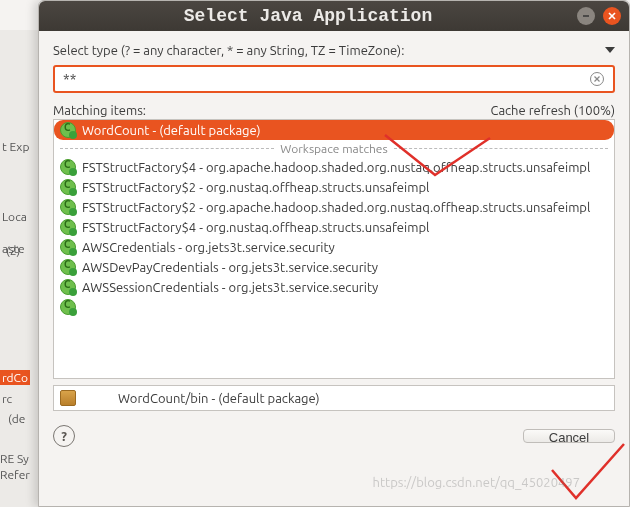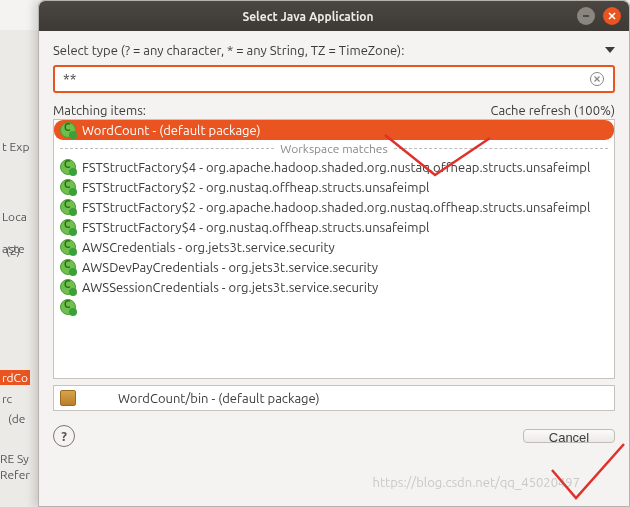--- a/index.html
+++ b/index.html
@@ -1,21 +1,21 @@
 <!DOCTYPE html>
 <html><head>
 <meta charset="utf-8">
 <style>
   * { box-sizing: border-box; margin: 0; padding: 0; }
   html, body { width: 630px; height: 507px; font-family: "Ubuntu", "DejaVu Sans", sans-serif; font-size: 13px; color: #3c3c3c; background: #f5f3f1; overflow: hidden; }
   .bg-strip { position: absolute; left: 0; top: 30px; width: 40px; height: 477px; background: #eceae7; border-right: 1px solid #d6d3cf; }
   .bg-text { position: absolute; font-size: 12px; color: #555; }
   .dialog { position: absolute; left: 38px; top: 0; width: 592px; height: 507px; background: #f5f3f1; border: 1px solid #b6b3af; border-radius: 6px 6px 0 0; box-shadow: -4px 0 10px rgba(0,0,0,0.15); display: flex; flex-direction: column; }
   .titlebar { height: 30px; background: linear-gradient(#4b4641,#3d3934); border-radius: 6px 6px 0 0; display: flex; align-items: center; color: #eceae7; position: relative; }
-  .titlebar-title { flex: 1; text-align: center; font-weight: bold; font-size: 12px; }
+  .titlebar-title { flex: 1; text-align: center; font-weight: bold; font-size: 18px; font-family: Liberation Mono, monospace; }
   .win-btn { width: 18px; height: 18px; border-radius: 50%; margin-right: 8px; display: flex; align-items: center; justify-content: center; font-size: 11px; color: #3a3a3a; }
   .win-min { background: #8a857f; }
   .win-close { background: #e95420; color: #fff; }
   .content { padding: 12px 14px 10px 14px; display: flex; flex-direction: column; flex: 1; }
   .prompt-row { display: flex; align-items: center; margin-bottom: 8px; }
   .prompt-row .label { flex: 1; font-size: 13px; }
   .drop-icon { width: 0; height: 0; border-left: 5px solid transparent; border-right: 5px solid transparent; border-top: 6px solid #3c3c3c; }
   .input-wrap { border: 2px solid #e95420; border-radius: 3px; padding: 4px 8px; display: flex; align-items: center; background: #fff; }
   .input-wrap input { flex: 1; border: none; outline: none; font-size: 14px; background: transparent; color: #4a4a4a; font-family: inherit; }
   .clear-icon svg { display: block; }

